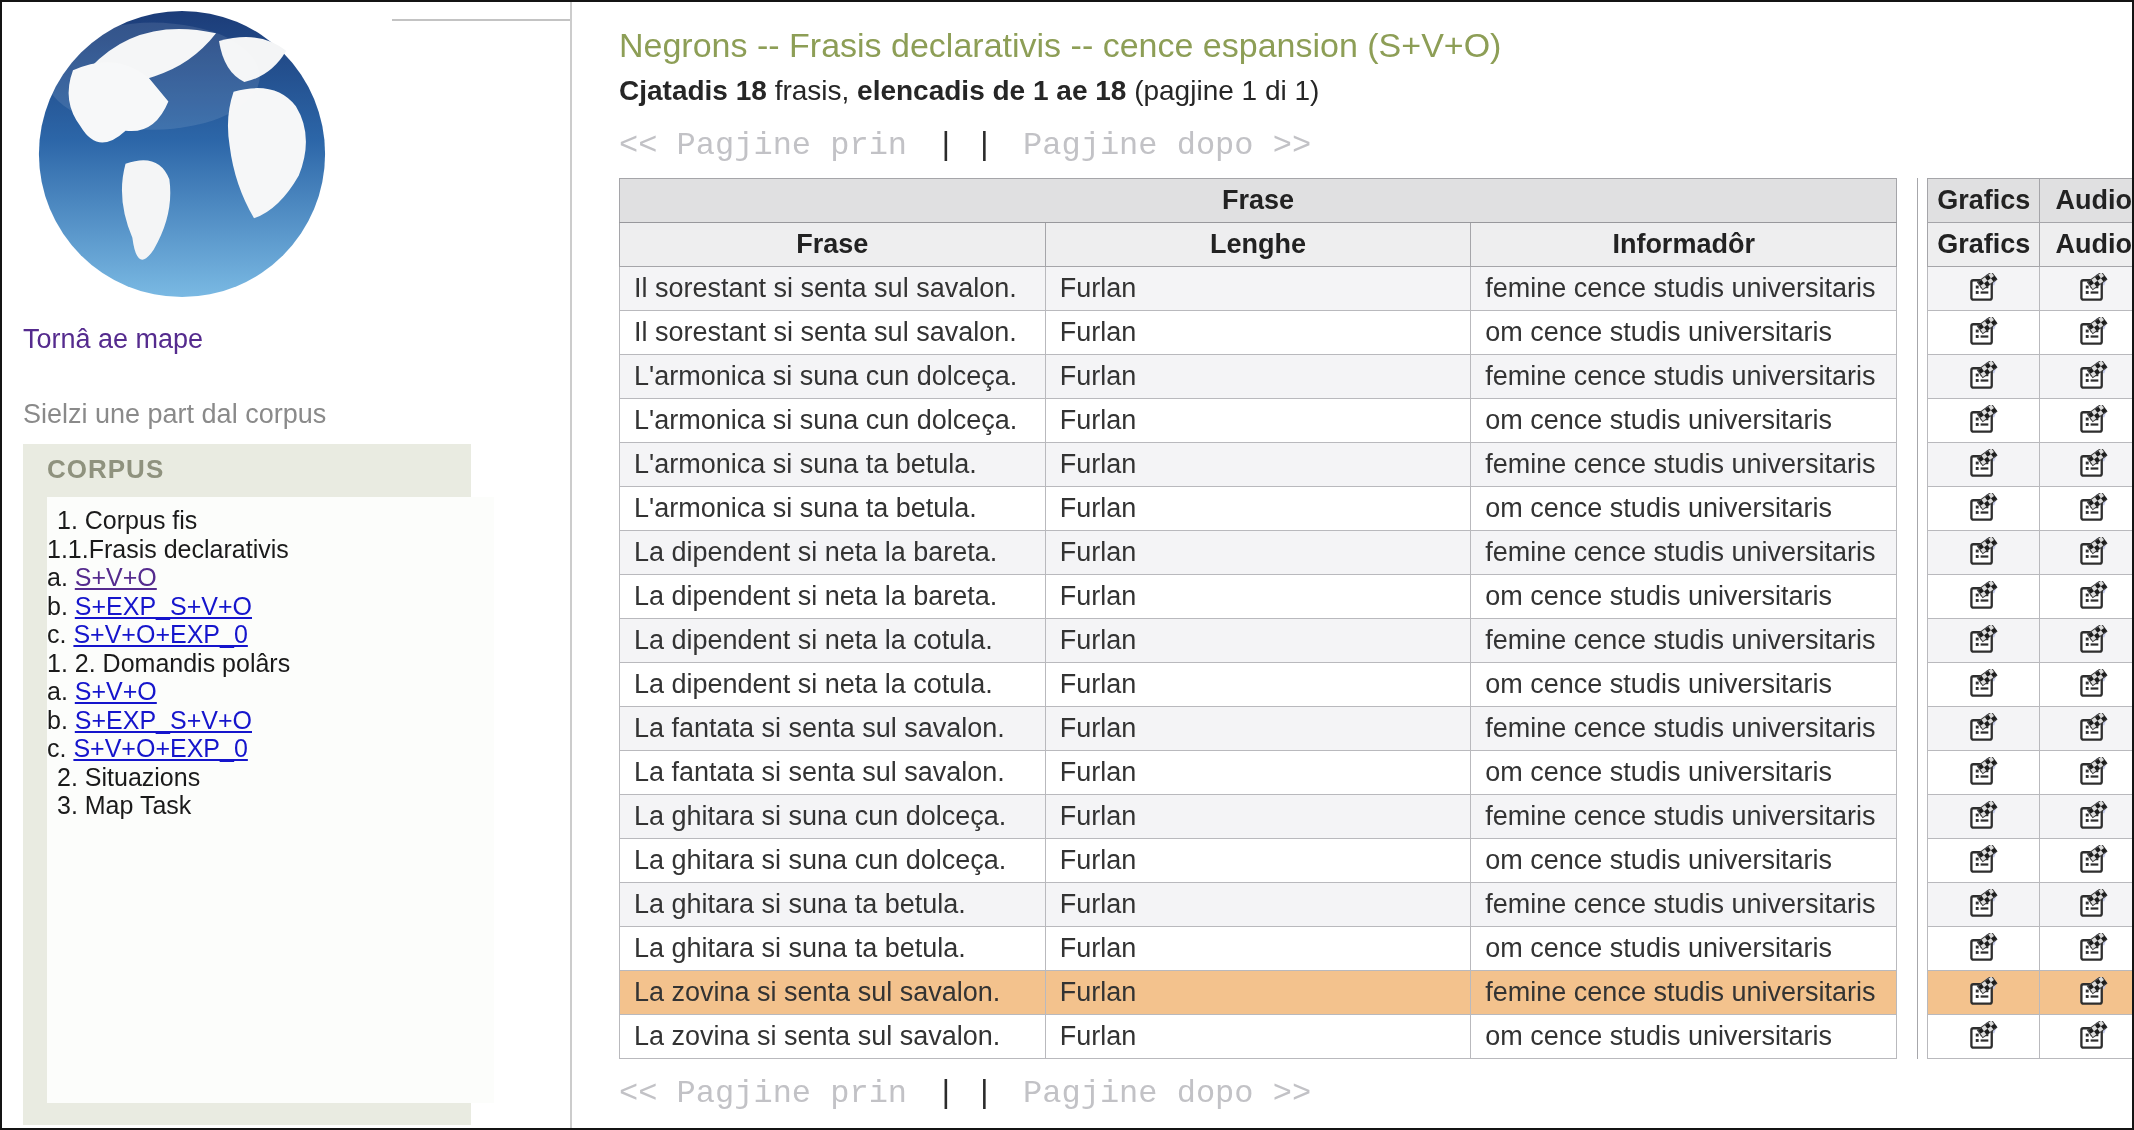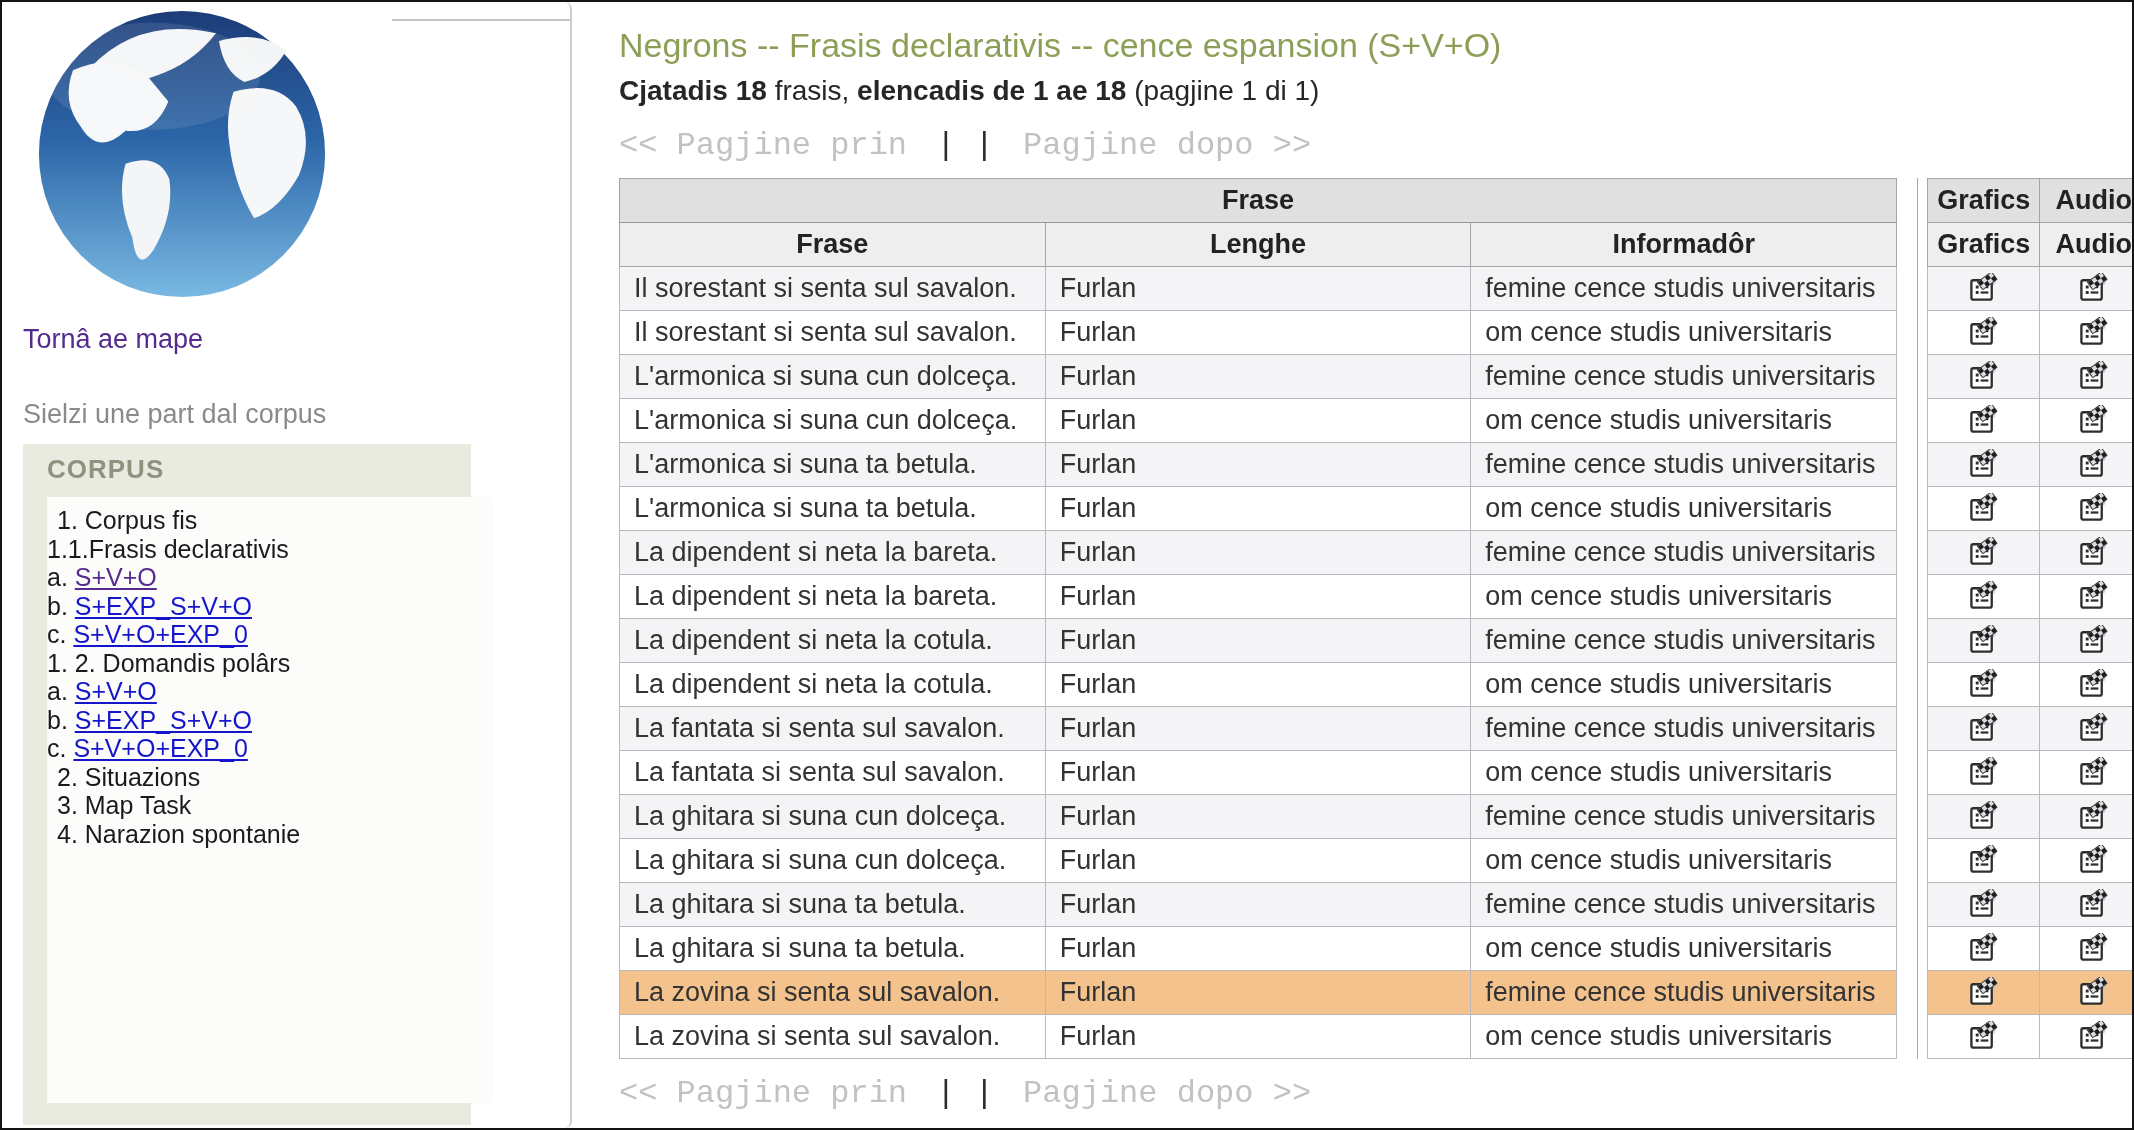--- a/index.html
+++ b/index.html
@@ -4,21 +4,21 @@
 <style>
   :root{
     --accent:#8d9e56; --highlight:#f3c28d; --link-blue:#1515cc; --link-purple:#552b8e;
     --pagination-gray:#c2c2c6; --corpus-box-bg:#e9ebe1; --corpus-title:#8f927e;
   }
   *{box-sizing:border-box;}
   html,body{margin:0;padding:0;background:#fff;}
   body{font-family:"Liberation Sans",sans-serif;color:#2b2b2b;}
   .page{position:relative;width:2134px;height:1130px;border:2px solid #141414;background:#fff;display:flex;overflow:hidden;}
   
-  .sidebar{width:570px;flex:0 0 570px;border-right:2px solid #cccccc;position:relative;padding:6px 0 0 21px;border-radius:7px;}
+  .sidebar{width:570px;flex:0 0 570px;border-right:2px solid #cccccc;position:relative;padding:6px 0 0 21px;}
   .top-rule{position:absolute;left:390px;top:17px;width:179px;height:2px;background:#c3c3c3;}
   .globe{width:292px;height:292px;margin-left:13px;display:block;}
   .back-link{display:inline-block;margin-top:24px;font-size:27px;color:var(--link-purple,#552b8e);text-decoration:none;cursor:pointer;}
   .choose-label{margin-top:44px;font-size:27px;color:#8a8a8a;}
   .corpus-box{margin-top:14px;width:448px;background:var(--corpus-box-bg,#e9ebe1);padding:10px 25px 22px 24px;}
   .corpus-title{font-size:26px;font-weight:bold;color:var(--corpus-title,#8f927e);letter-spacing:1px;}
   .corpus-inner{margin-top:12px;background:#fcfdfb;width:447px;height:606px;padding:9px 0 0 0;}
   .tree-row{font-size:25px;line-height:28.5px;color:#1a1a1a;white-space:nowrap;}
   .ind0{padding-left:10px;} .ind1{} .ind2{}
   .marker{color:#1a1a1a;}
@@ -89,21 +89,20 @@
             <div class="tree-row ind1"><span class="tree-text">1.1.Frasis declarativis</span></div>
             <div class="tree-row ind2"><span class="marker">a. </span><a class="tree-link visited">S+V+O</a></div>
             <div class="tree-row ind2"><span class="marker">b. </span><a class="tree-link">S+EXP_S+V+O</a></div>
             <div class="tree-row ind2"><span class="marker">c. </span><a class="tree-link">S+V+O+EXP_0</a></div>
             <div class="tree-row ind1"><span class="marker">1. </span><span class="tree-text">2. Domandis polârs</span></div>
             <div class="tree-row ind2"><span class="marker">a. </span><a class="tree-link">S+V+O</a></div>
             <div class="tree-row ind2"><span class="marker">b. </span><a class="tree-link">S+EXP_S+V+O</a></div>
             <div class="tree-row ind2"><span class="marker">c. </span><a class="tree-link">S+V+O+EXP_0</a></div>
             <div class="tree-row ind0"><span class="marker">2. </span><span class="tree-text">Situazions</span></div>
             <div class="tree-row ind0"><span class="marker">3. </span><span class="tree-text">Map Task</span></div>
-            <div class="tree-row ind0"><span class="marker">4. </span><span class="tree-text">Narazion spontanie</span></div>
           </div>
       </div>
     </div>
   </div>
 
   <div class="main">
     <h1 class="page-title">Negrons -- Frasis declarativis -- cence espansion (S+V+O)</h1>
 
     <div class="summary">
       <b>Cjatadis 18</b><span> frasis, </span><b>elencadis de 1 ae 18</b><span> (pagjine 1 di 1)</span>

